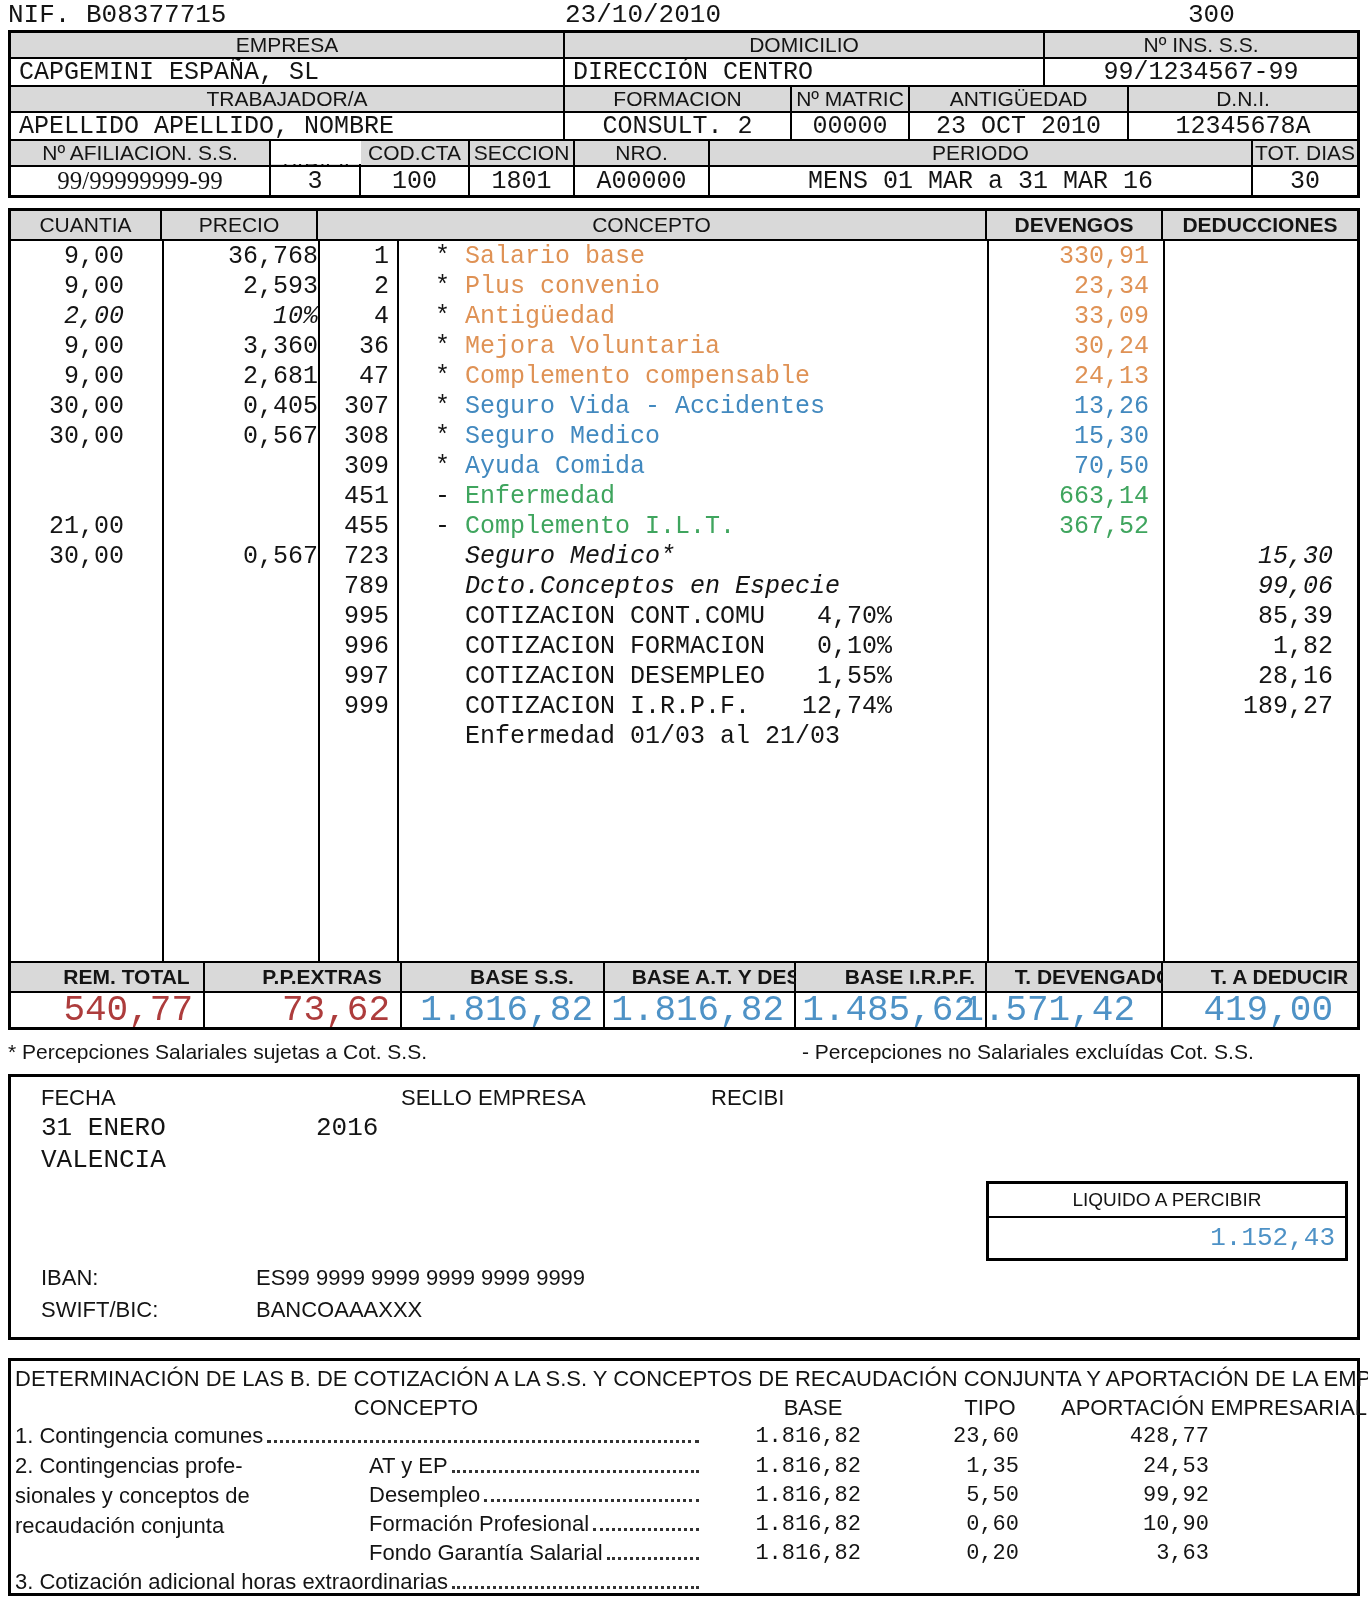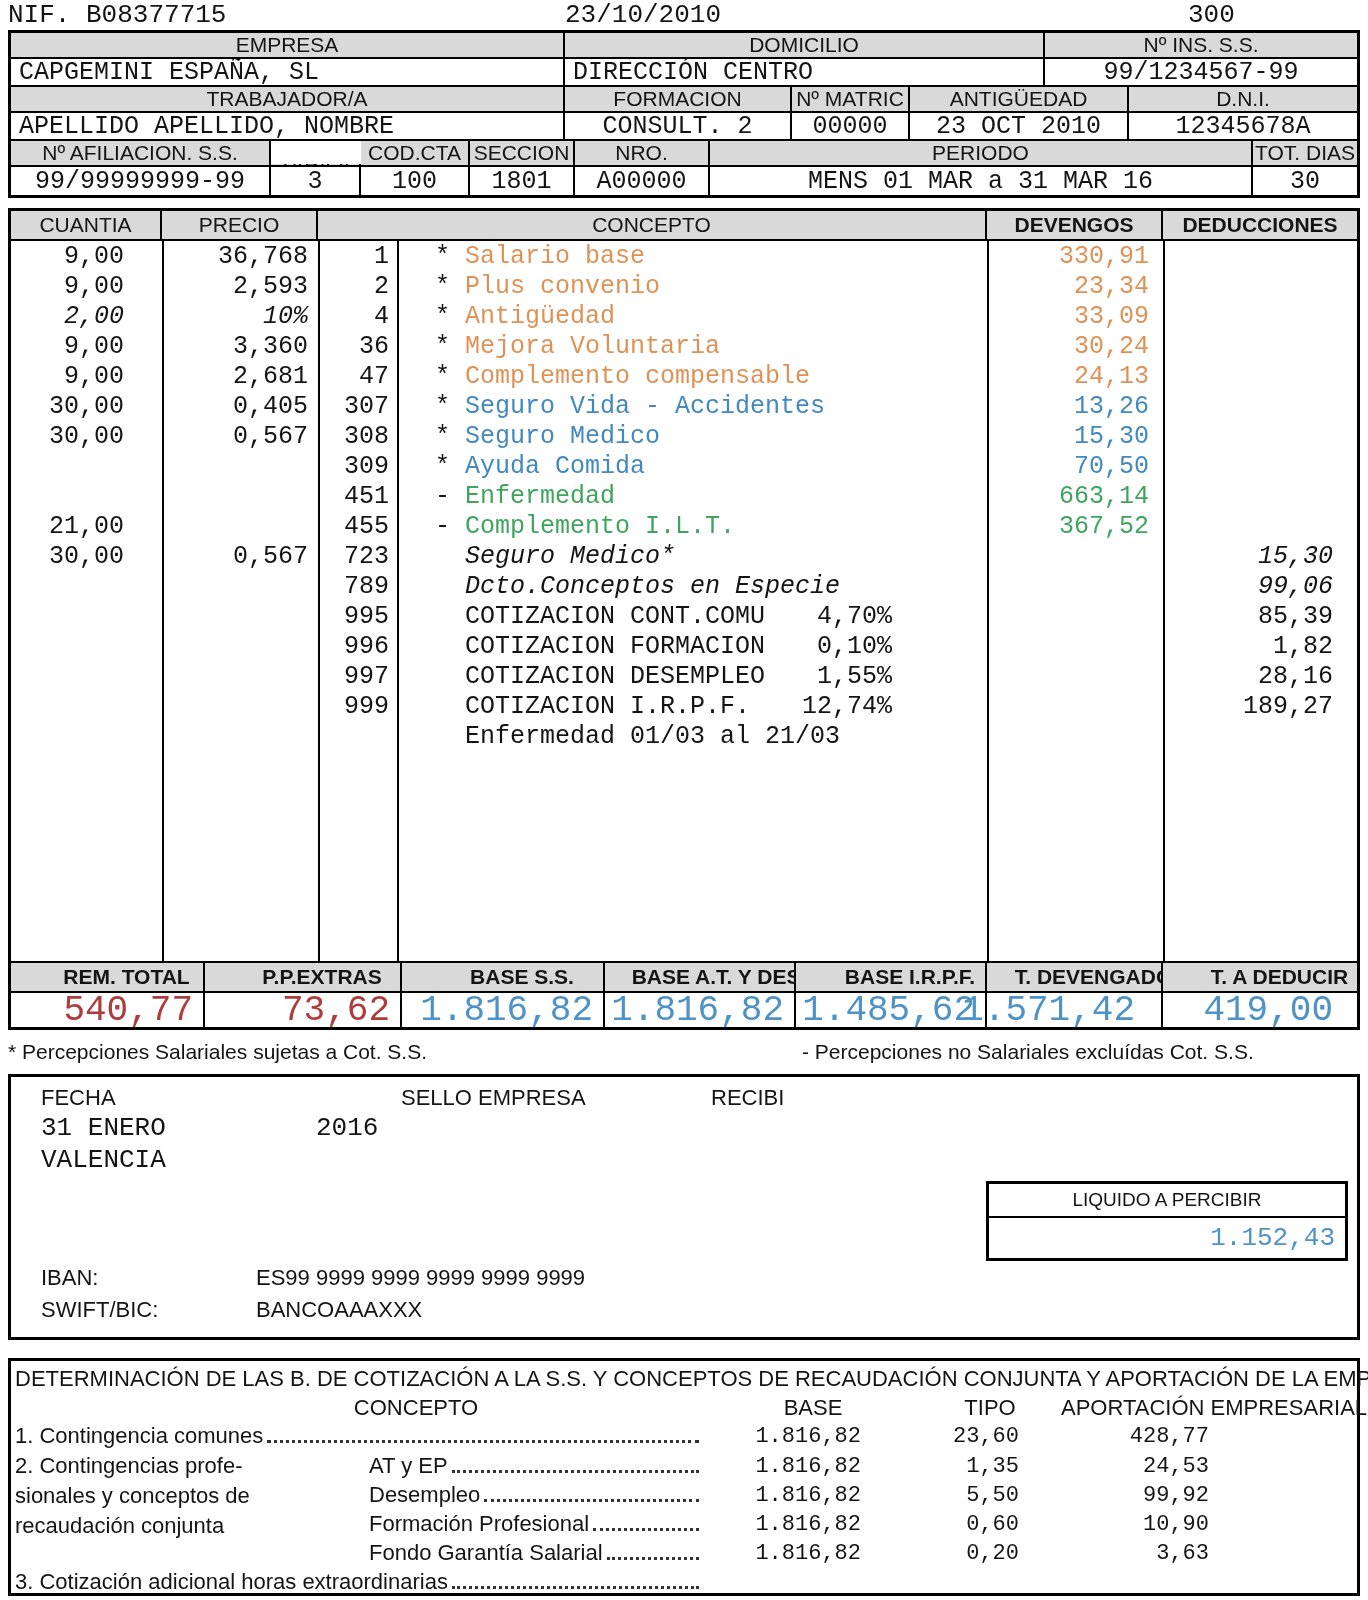--- a/index.html
+++ b/index.html
@@ -34,21 +34,21 @@
   .cthead{display:flex;height:30px;border-bottom:2px solid #000;box-sizing:border-box;}
   .cth{background:var(--header_bg);font-size:21px;display:flex;align-items:center;justify-content:center;
        border-right:2px solid #000;box-sizing:border-box;white-space:nowrap;}
   .cth:last-child{border-right:none;flex:1;}
   .cth.b{font-weight:bold;}
   .cbody{position:relative;height:722px;border-bottom:2px solid #000;box-sizing:border-box;overflow:hidden;}
   .vline{position:absolute;top:0;bottom:0;width:2px;background:#000;}
   .crow{display:flex;height:30px;align-items:center;font-family:"Liberation Mono","DejaVu Sans Mono",monospace;
         font-size:25px;box-sizing:border-box;white-space:nowrap;}
   .crow .cu{width:151px;text-align:right;padding-right:38px;box-sizing:border-box;}
-  .crow .pr{width:156px;text-align:right;padding-right:10px;box-sizing:border-box;}
+  .crow .pr{width:156px;text-align:right;box-sizing:border-box;}
   .crow .cd{width:79px;text-align:right;padding-right:8px;box-sizing:border-box;}
   .crow .cc{width:590px;display:flex;align-items:center;padding-left:38px;box-sizing:border-box;}
   .crow .marker{width:30px;color:#141414;}
   .crow .pct{margin-left:auto;padding-right:95px;}
   .crow .dv{width:172px;text-align:right;padding-right:10px;box-sizing:border-box;}
   .crow .dd{flex:1;text-align:right;padding-right:24px;box-sizing:border-box;}
 
   
   .trow{display:flex;}
   .tcol{display:flex;flex-direction:column;border-right:2px solid #000;box-sizing:border-box;}
@@ -127,21 +127,21 @@
     <div class="hrow head">
       <div class="hcell" style="width:260px;">Nº AFILIACION. S.S.</div>
       <div class="hcell" style="width:90px;margin-top:23px;">TARIFA</div>
       <div class="hcell" style="width:109px;">COD.CTA</div>
       <div class="hcell" style="width:105px;">SECCION</div>
       <div class="hcell" style="width:135px;">NRO.</div>
       <div class="hcell" style="width:543px;">PERIODO</div>
       <div class="hcell">TOT. DIAS</div>
     </div>
     <div class="hrow val">
-      <div class="hcell" style="width:260px;">99/99999999-99</div>
+      <div class="hcell" style="width:260px;font-family:Liberation Serif, serif;">99/99999999-99</div>
       <div class="hcell" style="width:90px;">3</div>
       <div class="hcell" style="width:109px;">100</div>
       <div class="hcell" style="width:105px;">1801</div>
       <div class="hcell" style="width:135px;">A00000</div>
       <div class="hcell" style="width:543px;">MENS 01 MAR a 31 MAR 16</div>
       <div class="hcell">30</div>
     </div>
   </div>
 
   <div class="ctable">

